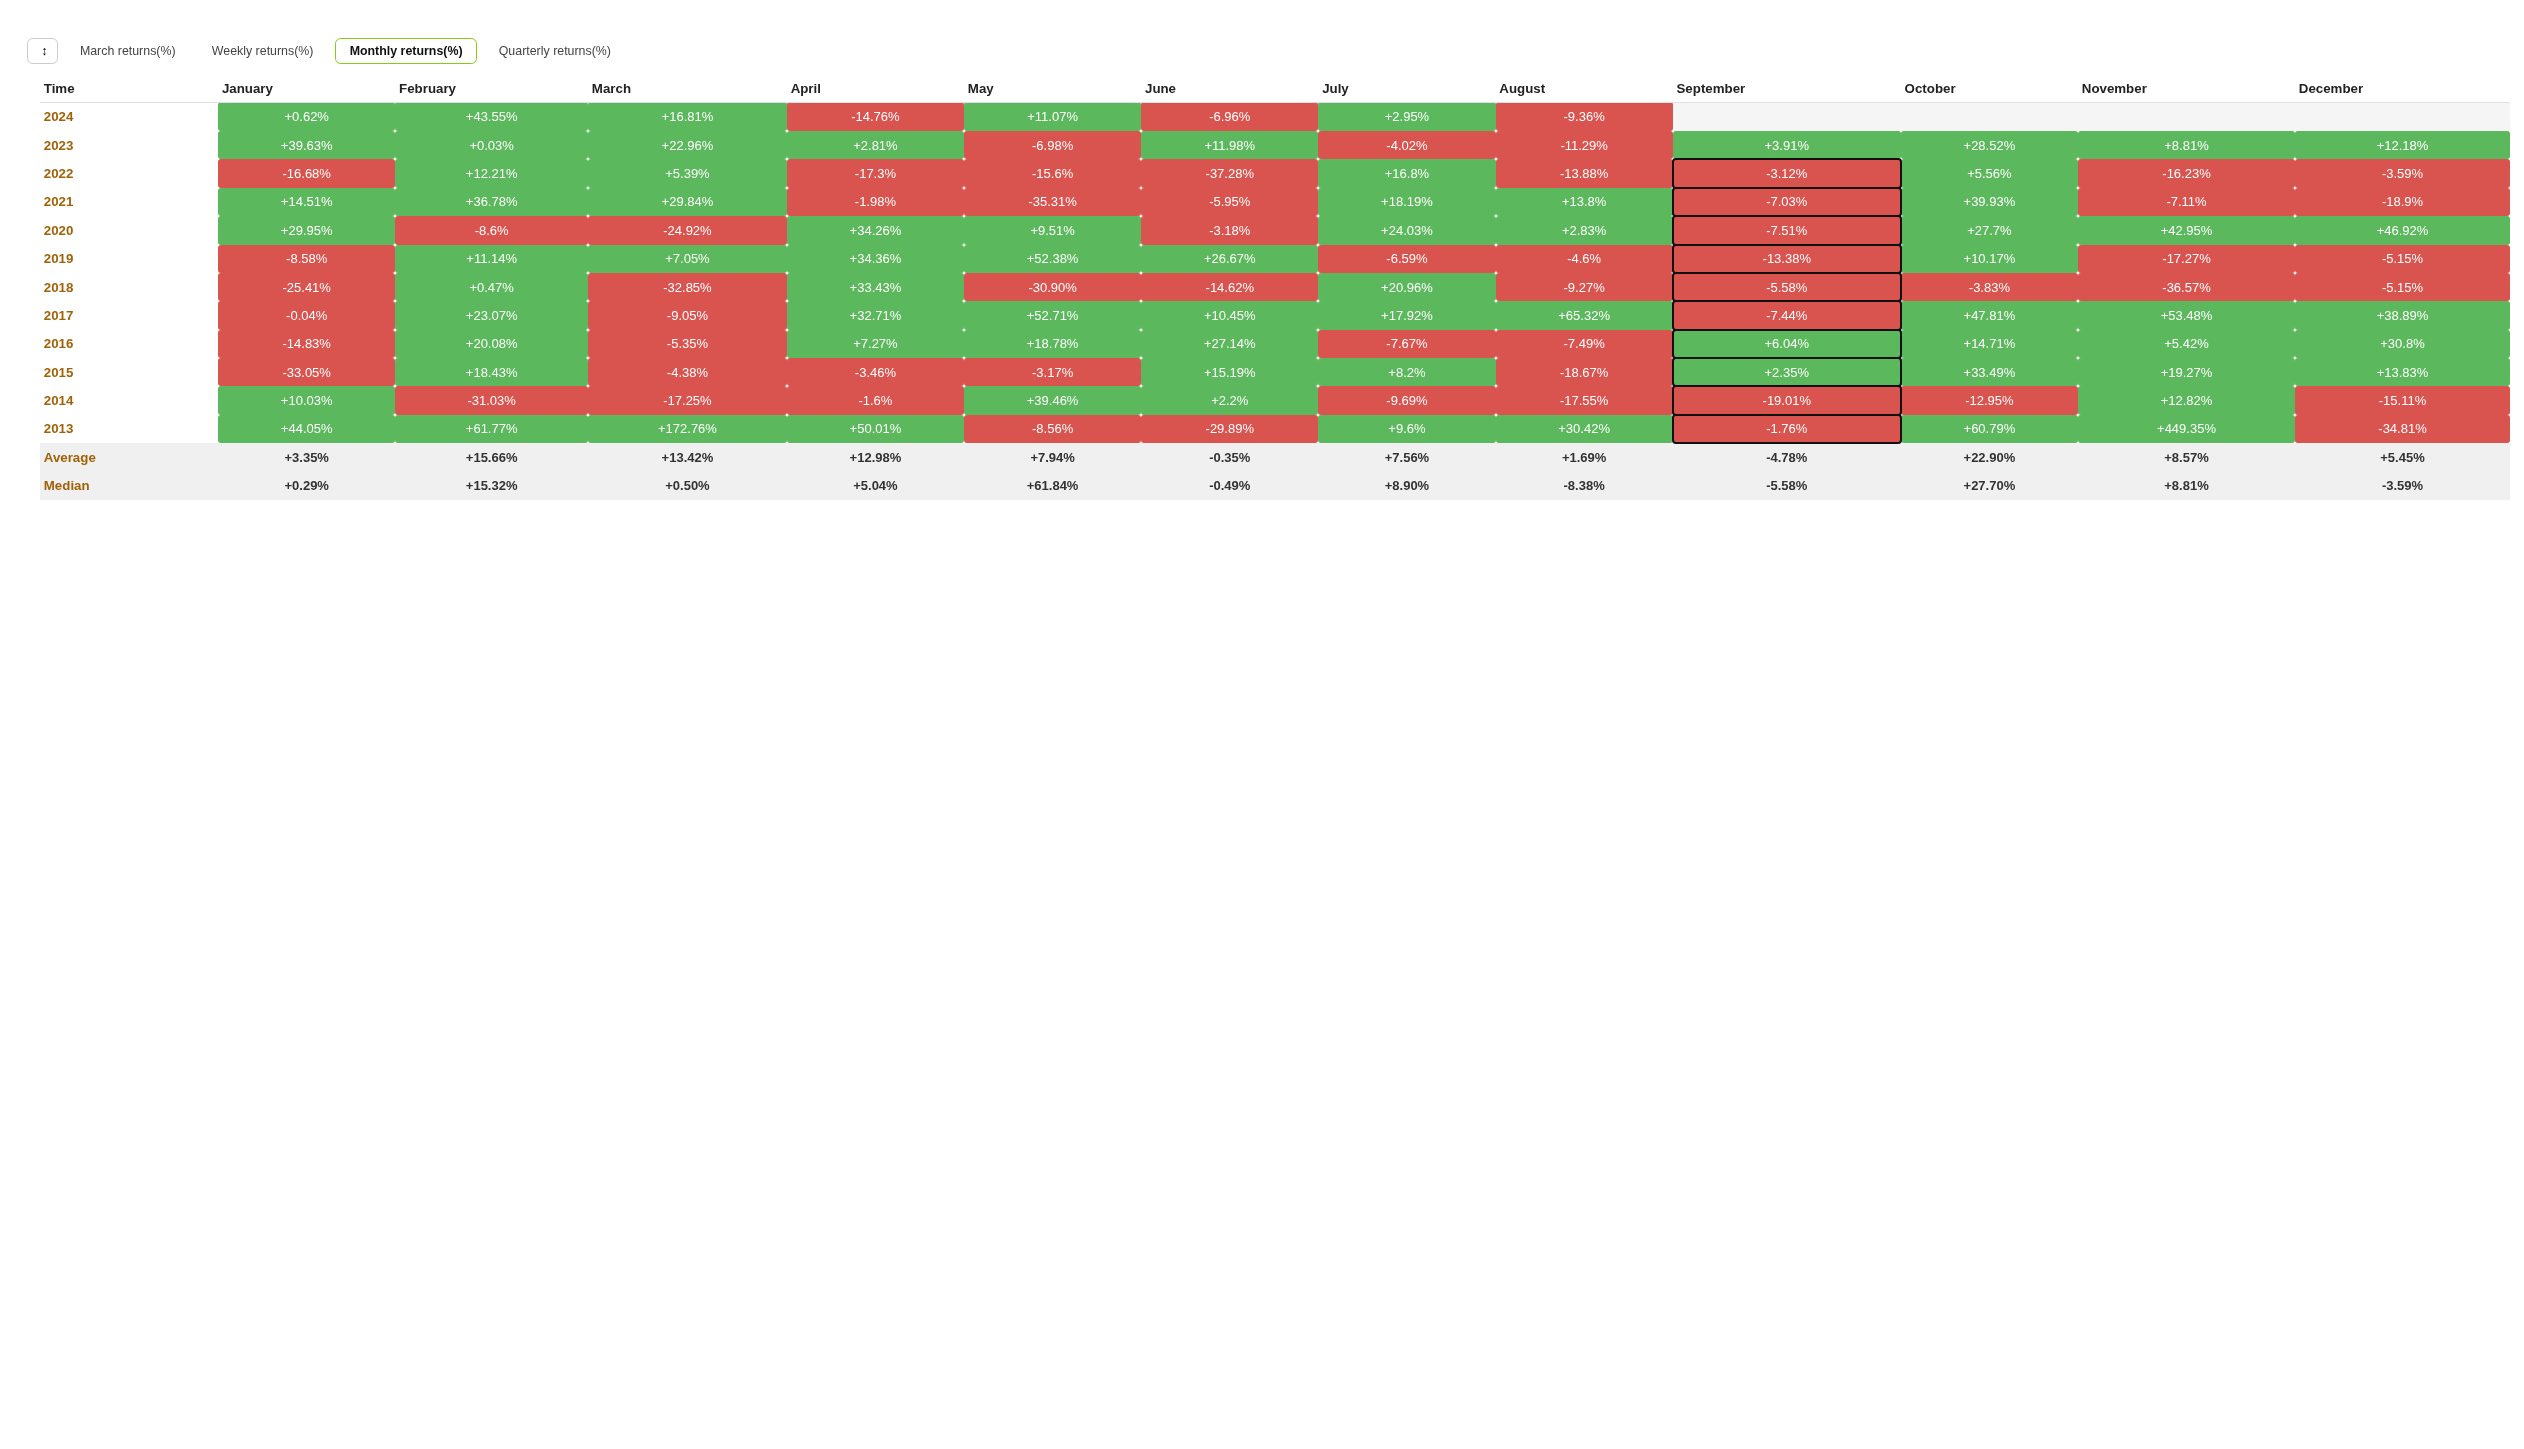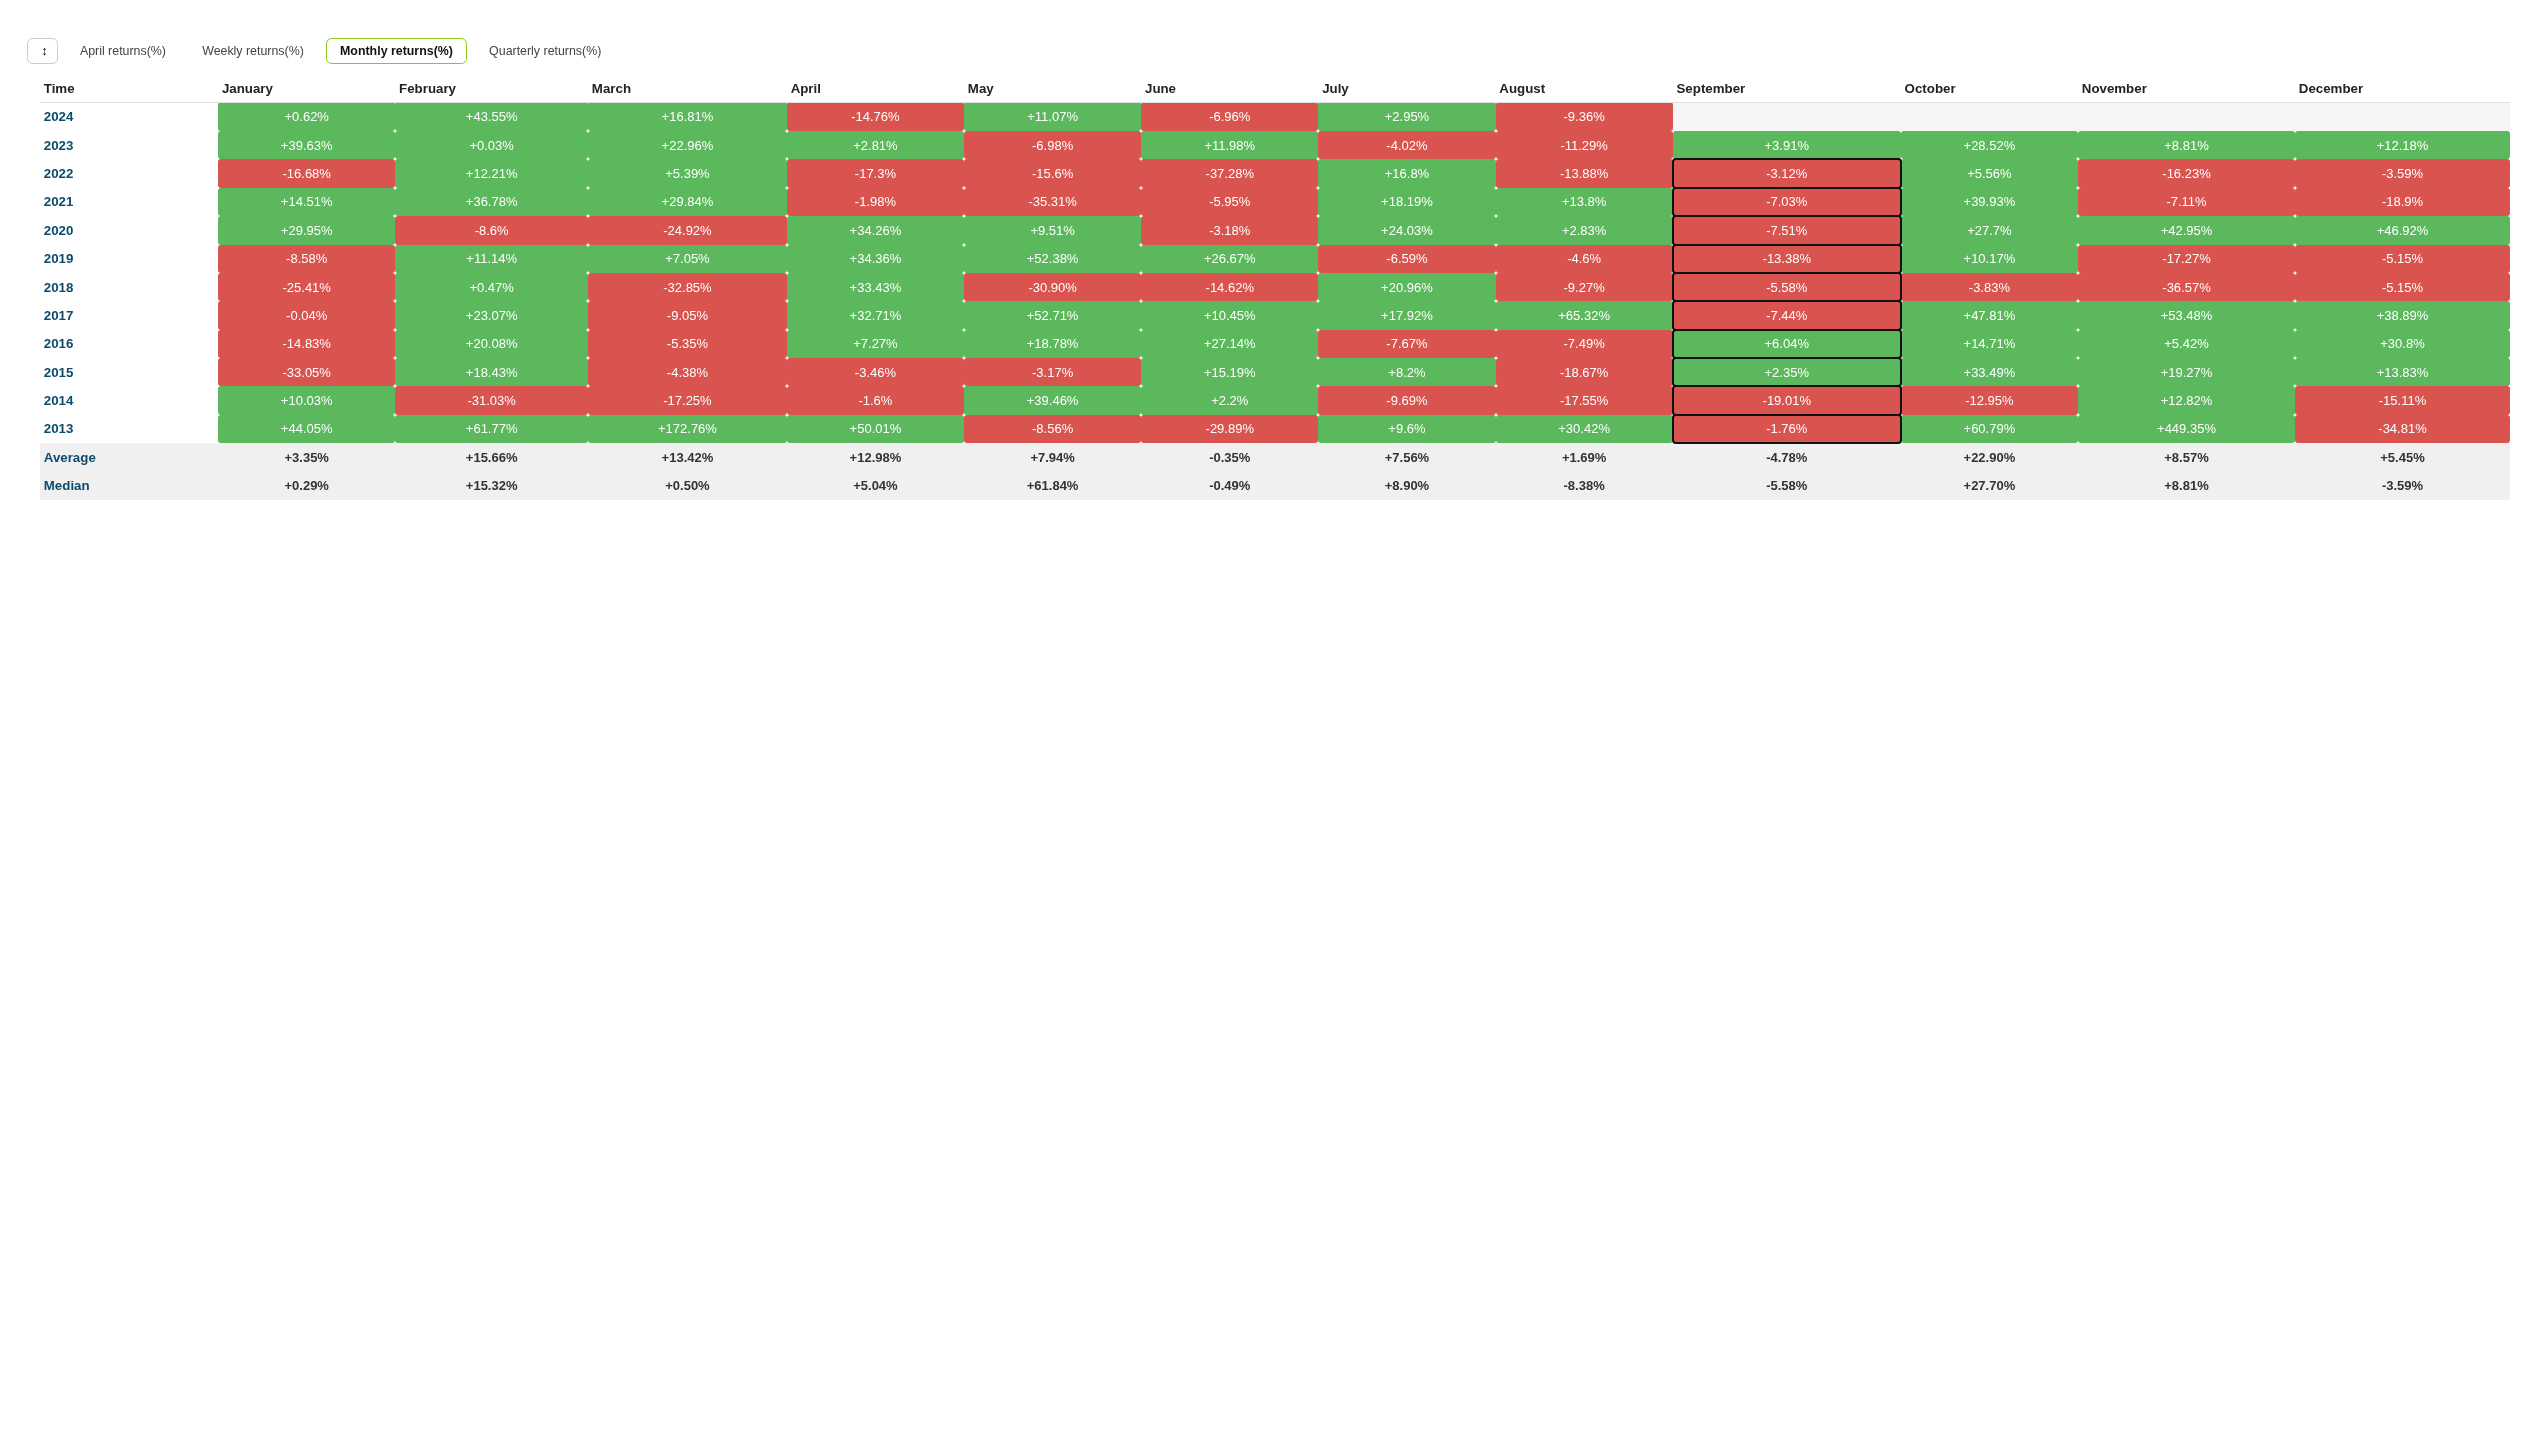--- a/index.html
+++ b/index.html
@@ -79,21 +79,21 @@
     }
     tbody tr td {
       text-align: center;
       padding: 6.7px 3.8px;
       font-size: 13px;
       font-weight: 500;
     }
     tbody tr td:first-child {
       text-align: left;
       font-weight: 700;
-      color: #0c4a6e;
+      color: #a16207;
       padding-left: 3.8px;
       background: #fff !important;
       font-size: 13.3px;
     }
     .cell-green {
       background: #5cb85c;
       color: #fff;
       border-radius: 2.9px;
     }
     .cell-red {
@@ -128,21 +128,21 @@
 <div class="header-row">
   <div class="page-title"></div>
   <div class="brand-handle"></div>
 </div>
 
 <div class="controls-row">
   <div class="asset-selector">
     <span></span>
     <span>↕</span>
   </div>
-  <button class="tab-btn">April returns(%)</button>
+  <button class="tab-btn">March returns(%)</button>
   <button class="tab-btn">Weekly returns(%)</button>
   <button class="tab-btn active">Monthly returns(%)</button>
   <button class="tab-btn">Quarterly returns(%)</button>
 </div>
 
 <table>
   <thead>
     <tr id="header-row">
         <th>Time</th>
         <th>January</th>

